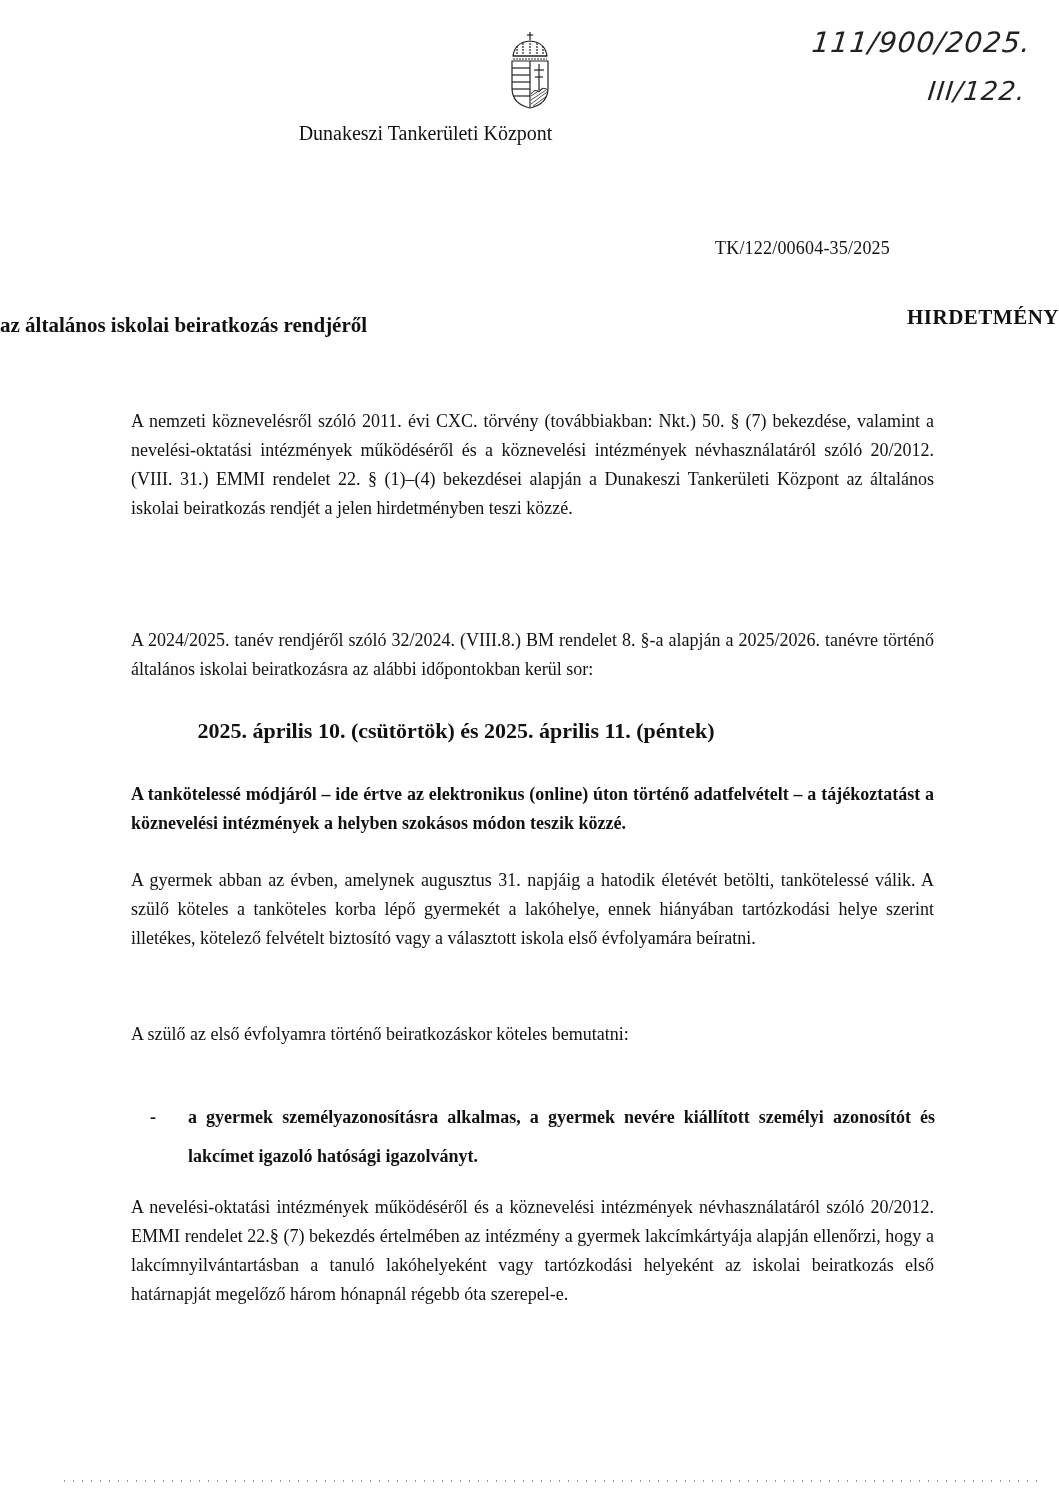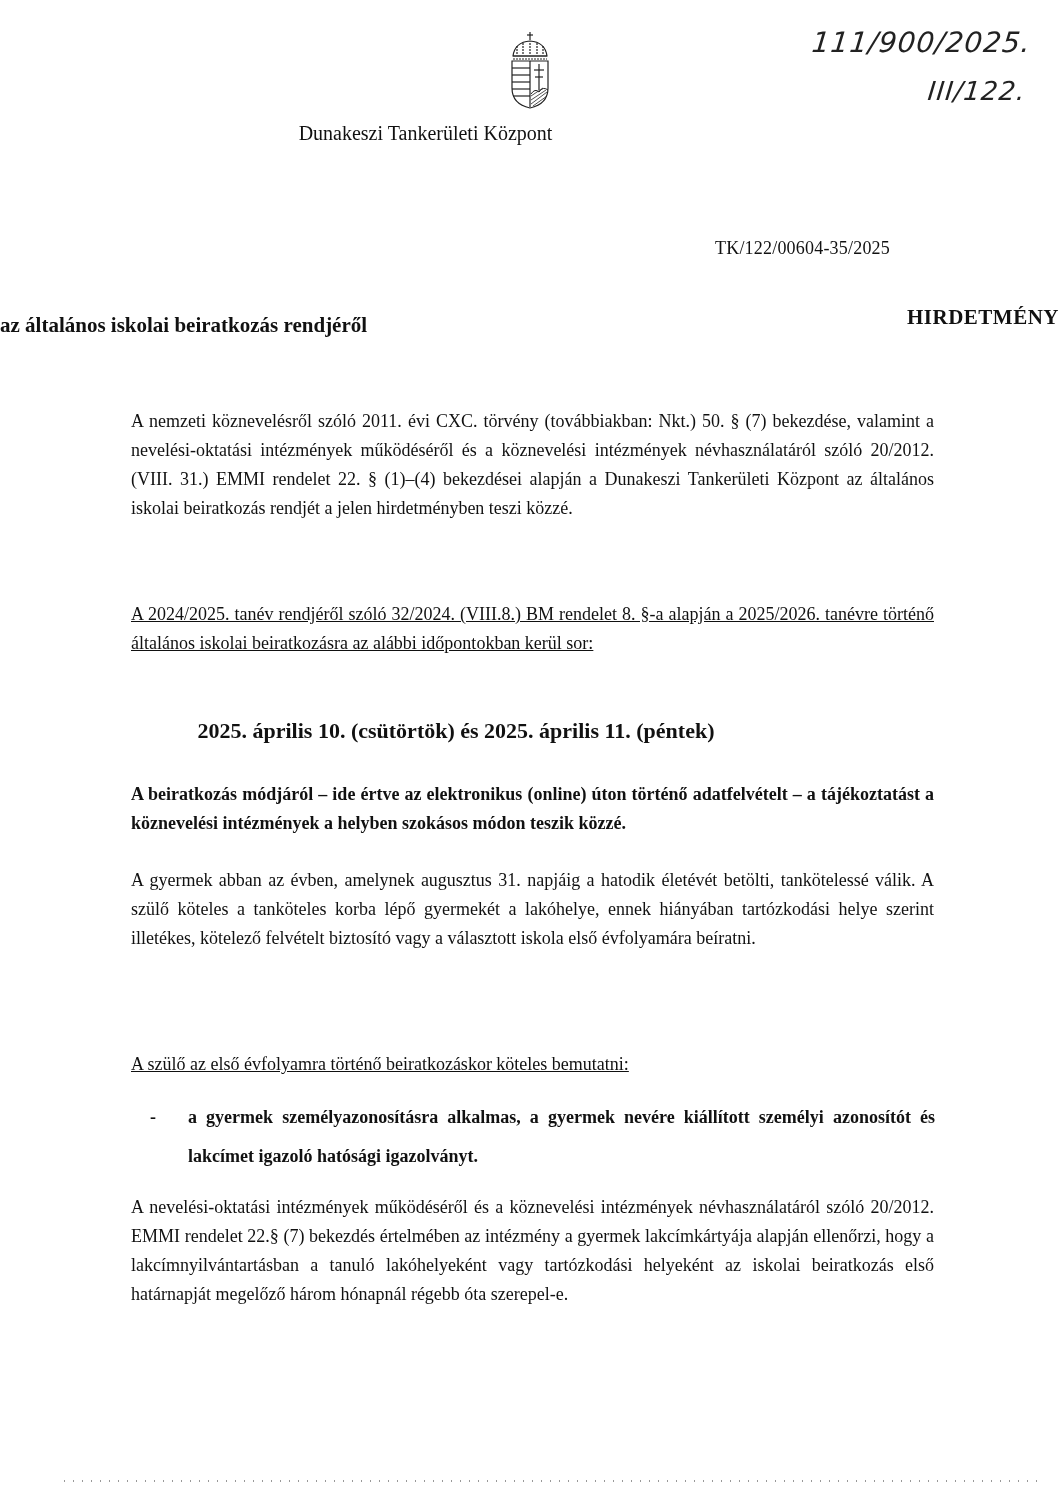--- a/index.html
+++ b/index.html
@@ -66,29 +66,29 @@
 <div class="abs hand hand1">111/900/2025.</div>
 <div class="abs hand hand2">III/122.</div>
 
 <div class="abs refno">TK/122/00604-35/2025</div>
 
 <div class="abs title">HIRDETMÉNY</div>
 <div class="abs subtitle">az általános iskolai beiratkozás rendjéről</div>
 
 <div class="abs para" style="top:407px;">A nemzeti köznevelésről szóló 2011. évi CXC. törvény (továbbiakban: Nkt.) 50. § (7) bekezdése, valamint a nevelési-oktatási intézmények működéséről és a köznevelési intézmények névhasználatáról szóló 20/2012. (VIII. 31.) EMMI rendelet 22. § (1)–(4) bekezdései alapján a Dunakeszi Tankerületi Központ az általános iskolai beiratkozás rendjét a jelen hirdetményben teszi közzé.</div>
 
-<div class="abs para" style="top:600px;text-decoration:underline;">A 2024/2025. tanév rendjéről szóló 32/2024. (VIII.8.) BM rendelet 8. §-a alapján a 2025/2026. tanévre történő általános iskolai beiratkozásra az alábbi időpontokban kerül sor:</div>
+<div class="abs para" style="top:626px;">A 2024/2025. tanév rendjéről szóló 32/2024. (VIII.8.) BM rendelet 8. §-a alapján a 2025/2026. tanévre történő általános iskolai beiratkozásra az alábbi időpontokban kerül sor:</div>
 
 <div class="abs date-line">2025. április 10. (csütörtök) és 2025. április 11. (péntek)</div>
 
-<div class="abs para bold" style="top:780px;">A beiratkozás módjáról – ide értve az elektronikus (online) úton történő adatfelvételt – a tájékoztatást a köznevelési intézmények a helyben szokásos módon teszik közzé.</div>
+<div class="abs para bold" style="top:780px;">A tankötelessé módjáról – ide értve az elektronikus (online) úton történő adatfelvételt – a tájékoztatást a köznevelési intézmények a helyben szokásos módon teszik közzé.</div>
 
 <div class="abs para" style="top:866px;">A gyermek abban az évben, amelynek augusztus 31. napjáig a hatodik életévét betölti, tankötelessé válik. A szülő köteles a tanköteles korba lépő gyermekét a lakóhelye, ennek hiányában tartózkodási helye szerint illetékes, kötelező felvételt biztosító vagy a választott iskola első évfolyamára beíratni.</div>
 
-<div class="abs para" style="top:1050px;text-decoration:underline;">A szülő az első évfolyamra történő beiratkozáskor köteles bemutatni:</div>
+<div class="abs para" style="top:1020px;">A szülő az első évfolyamra történő beiratkozáskor köteles bemutatni:</div>
 
 <div class="abs bullet-row" style="top:1098px;">
   <span class="bullet-dash">-</span>
   <span class="bullet-text">a gyermek személyazonosításra alkalmas, a gyermek nevére kiállított személyi azonosítót és lakcímet igazoló hatósági igazolványt.</span>
 </div>
 
 <div class="abs para" style="top:1193px;">A nevelési-oktatási intézmények működéséről és a köznevelési intézmények névhasználatáról szóló 20/2012. EMMI rendelet 22.§ (7) bekezdés értelmében az intézmény a gyermek lakcímkártyája alapján ellenőrzi, hogy a lakcímnyilvántartásban a tanuló lakóhelyeként vagy tartózkodási helyeként az iskolai beiratkozás első határnapját megelőző három hónapnál régebb óta szerepel-e.</div>
 
 <div class="abs dots"></div>
 

